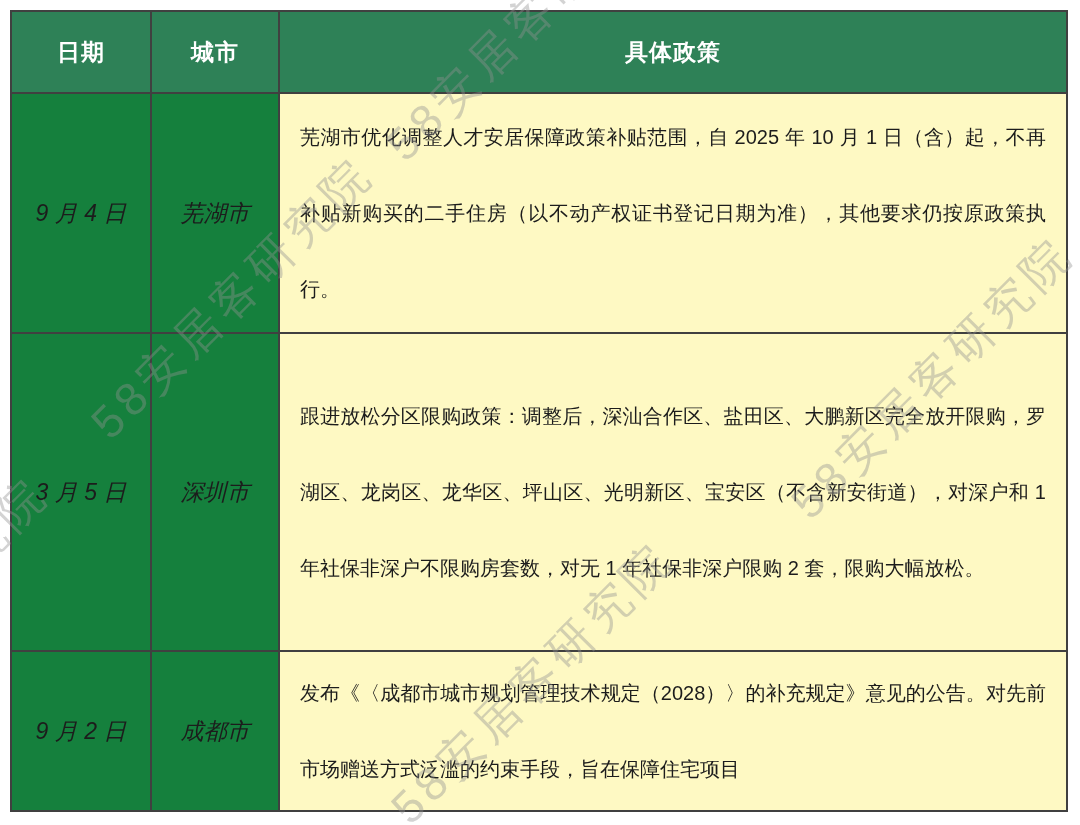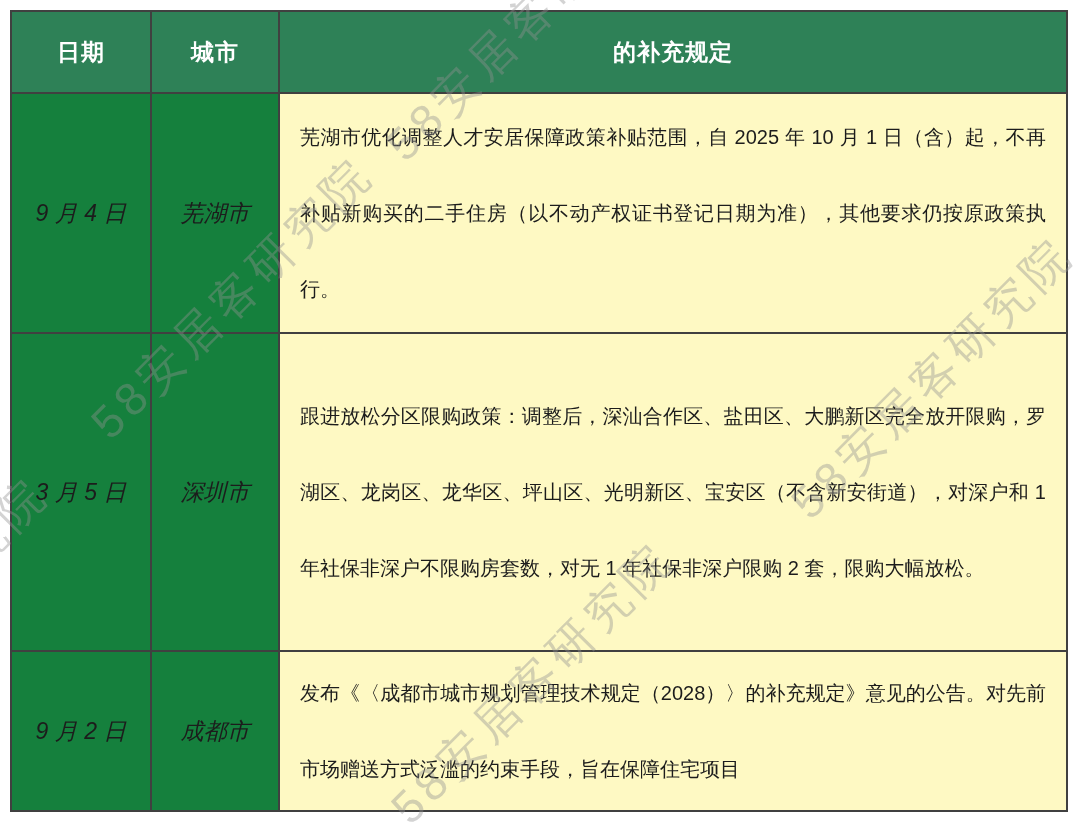--- a/index.html
+++ b/index.html
@@ -80,21 +80,21 @@
   <table class="policy">
     <colgroup>
       <col class="c-date">
         <col class="c-city">
         <col class="c-policy">
     </colgroup>
     <thead>
       <tr>
         <th>日期</th>
         <th>城市</th>
-        <th>的补充规定</th>
+        <th>具体政策</th>
       </tr>
     </thead>
     <tbody>
       <tr class="r1">
         <td class="cell-date">9 月 4 日</td>
         <td class="cell-city">芜湖市</td>
         <td class="cell-policy">芜湖市优化调整人才安居保障政策补贴范围，自 2025 年 10 月 1 日（含）起，不再补贴新购买的二手住房（以不动产权证书登记日期为准），其他要求仍按原政策执行。</td>
       </tr>
       <tr class="r2">
         <td class="cell-date">3 月 5 日</td>

